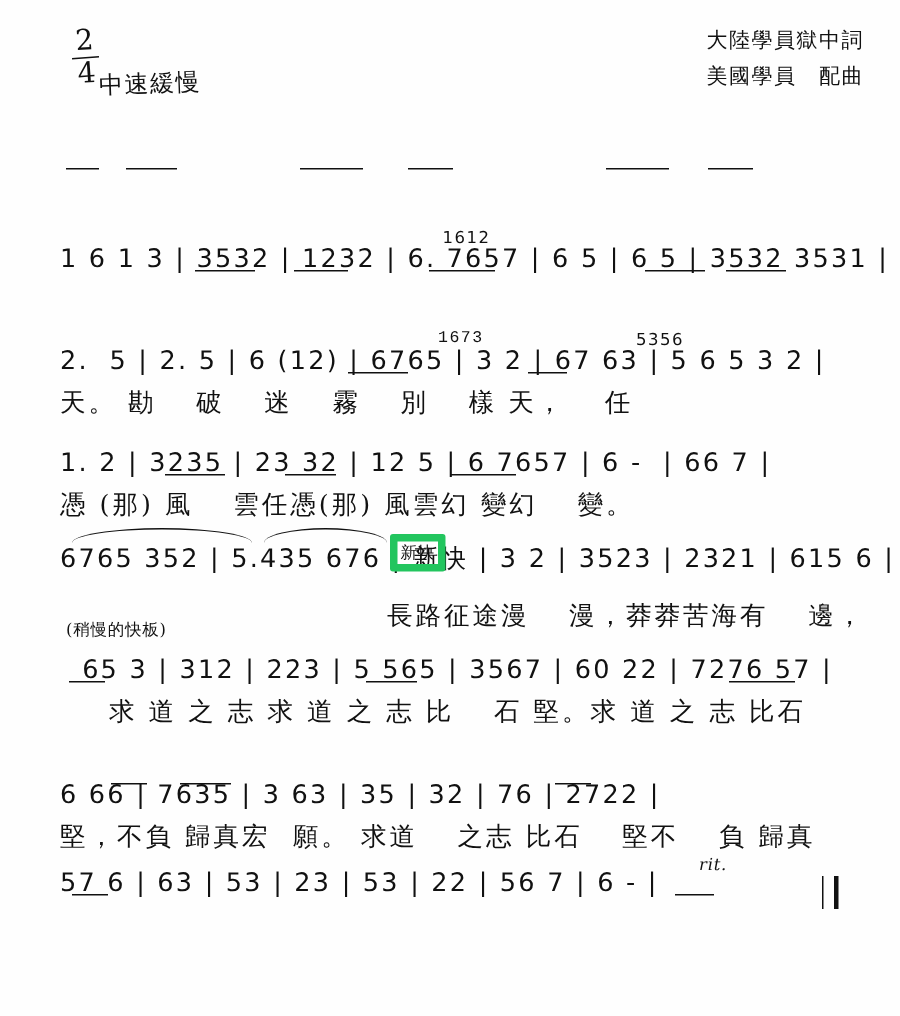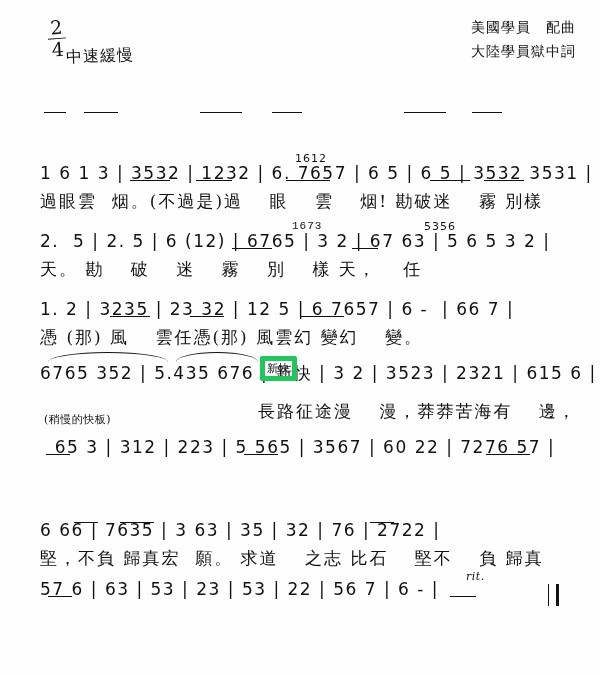--- a/index.html
+++ b/index.html
@@ -137,34 +137,33 @@
 
   <div class="time-sig">
     <span class="num">2</span>
     <span class="den">4</span>
   </div>
 
   <div class="tempo">中速緩慢</div>
 
 
   <div class="credits">
+    <div>大陸學員獄中詞</div>
     <div>美國學員　配曲</div>
-    <div>大陸學員獄中詞</div>
   </div>
 
   <div class="beam" style="left:44px; top:112px; width:22px;"></div>
   <div class="beam" style="left:84px; top:112px; width:34px;"></div>
   <div class="beam" style="left:200px; top:112px; width:42px;"></div>
   <div class="beam" style="left:272px; top:112px; width:30px;"></div>
   <div class="beam" style="left:404px; top:112px; width:42px;"></div>
   <div class="beam" style="left:472px; top:112px; width:30px;"></div>
 
   <div class="system" style="top:160px;">
     <div class="notes">1 6 1 3 | 3532 | 1232 | 6. 7657 | 6 5 | 6 5 | 3532 3531 |</div>
-    <div class="lyric">過眼雲  烟。(不過是)過　 眼　 雲　 烟! 勘破迷　 霧 別樣</div>
   </div>
   <div class="small-note" style="left:295px; top:152px;">1612</div>
   <div class="beam" style="left:130px; top:180px; width:40px;"></div>
   <div class="beam" style="left:196px; top:180px; width:36px;"></div>
   <div class="beam" style="left:286px; top:180px; width:44px;"></div>
   <div class="beam" style="left:430px; top:180px; width:40px;"></div>
   <div class="beam" style="left:484px; top:180px; width:40px;"></div>
 
   <div class="system" style="top:228px;">
     <div class="notes">2.  5 | 2. 5 | 6 (12) | 6765 | 3 2 | 67 63 | 5 6 5 3 2 |</div>
@@ -187,20 +186,21 @@
     <div class="notes">6765 352 | 5.435 676 | 新快 | 3 2 | 3523 | 2321 | 615 6 |</div>
   </div>
   <div class="annot boxed" style="left:260px; top:356px;">新快</div>
   <div class="annot" style="left:44px; top:412px;">(稍慢的快板)</div>
   <div class="slur" style="left:48px; top:352px; width:120px;"></div>
   <div class="slur" style="left:176px; top:352px; width:82px;"></div>
   <div class="lyric" style="position:absolute; left:258px; top:396px; width:330px;">長路征途漫　 漫，莽莽苦海有　 邊，</div>
 
   <div class="system" style="top:434px;text-align:center;">
     <div class="notes">65 3 | 312 | 223 | 5 565 | 3567 | 60 22 | 7276 57 |</div>
+    <div class="lyric">求 道 之 志 求 道 之 志 比　 石 堅。求 道 之 志 比石</div>
   </div>
   <div class="beam" style="left:46px; top:454px; width:24px;"></div>
   <div class="beam" style="left:244px; top:454px; width:34px;"></div>
   <div class="beam" style="left:486px; top:454px; width:44px;"></div>
 
   <div class="system" style="top:502px;margin-top:15px;">
     <div class="notes">6 66 | 7635 | 3 63 | 35 | 32 | 76 | 2722 |</div>
     <div class="lyric">堅，不負 歸真宏  願。 求道　 之志 比石　 堅不　 負 歸真</div>
   </div>
   <div class="beam" style="left:74px; top:522px; width:24px;"></div>

